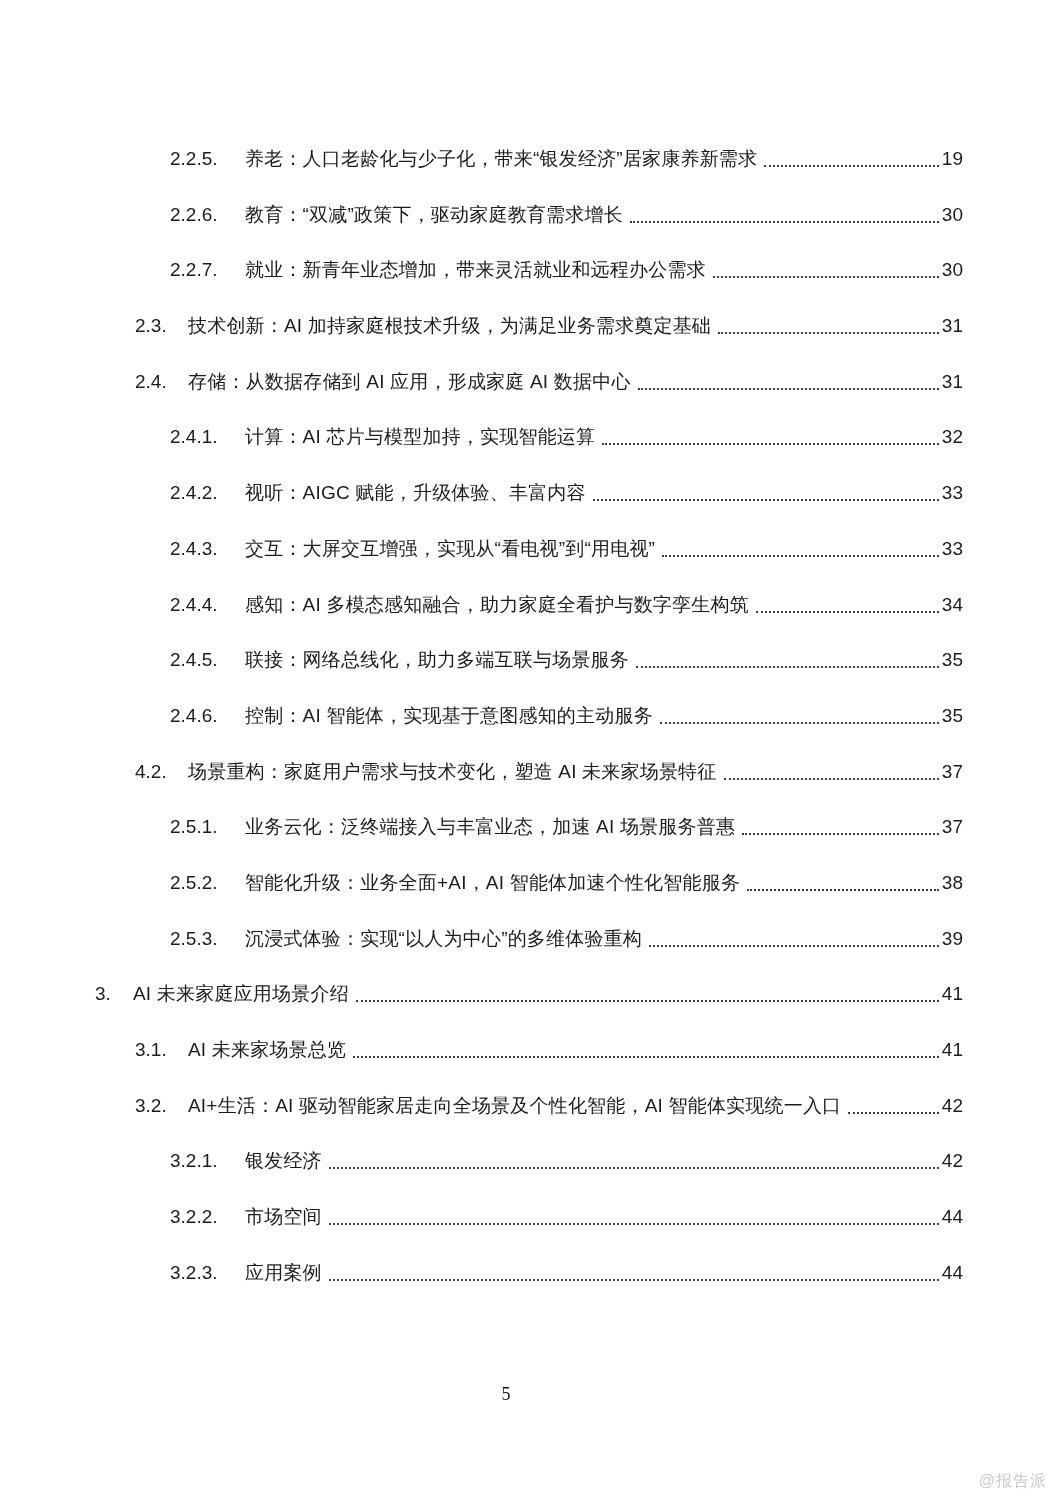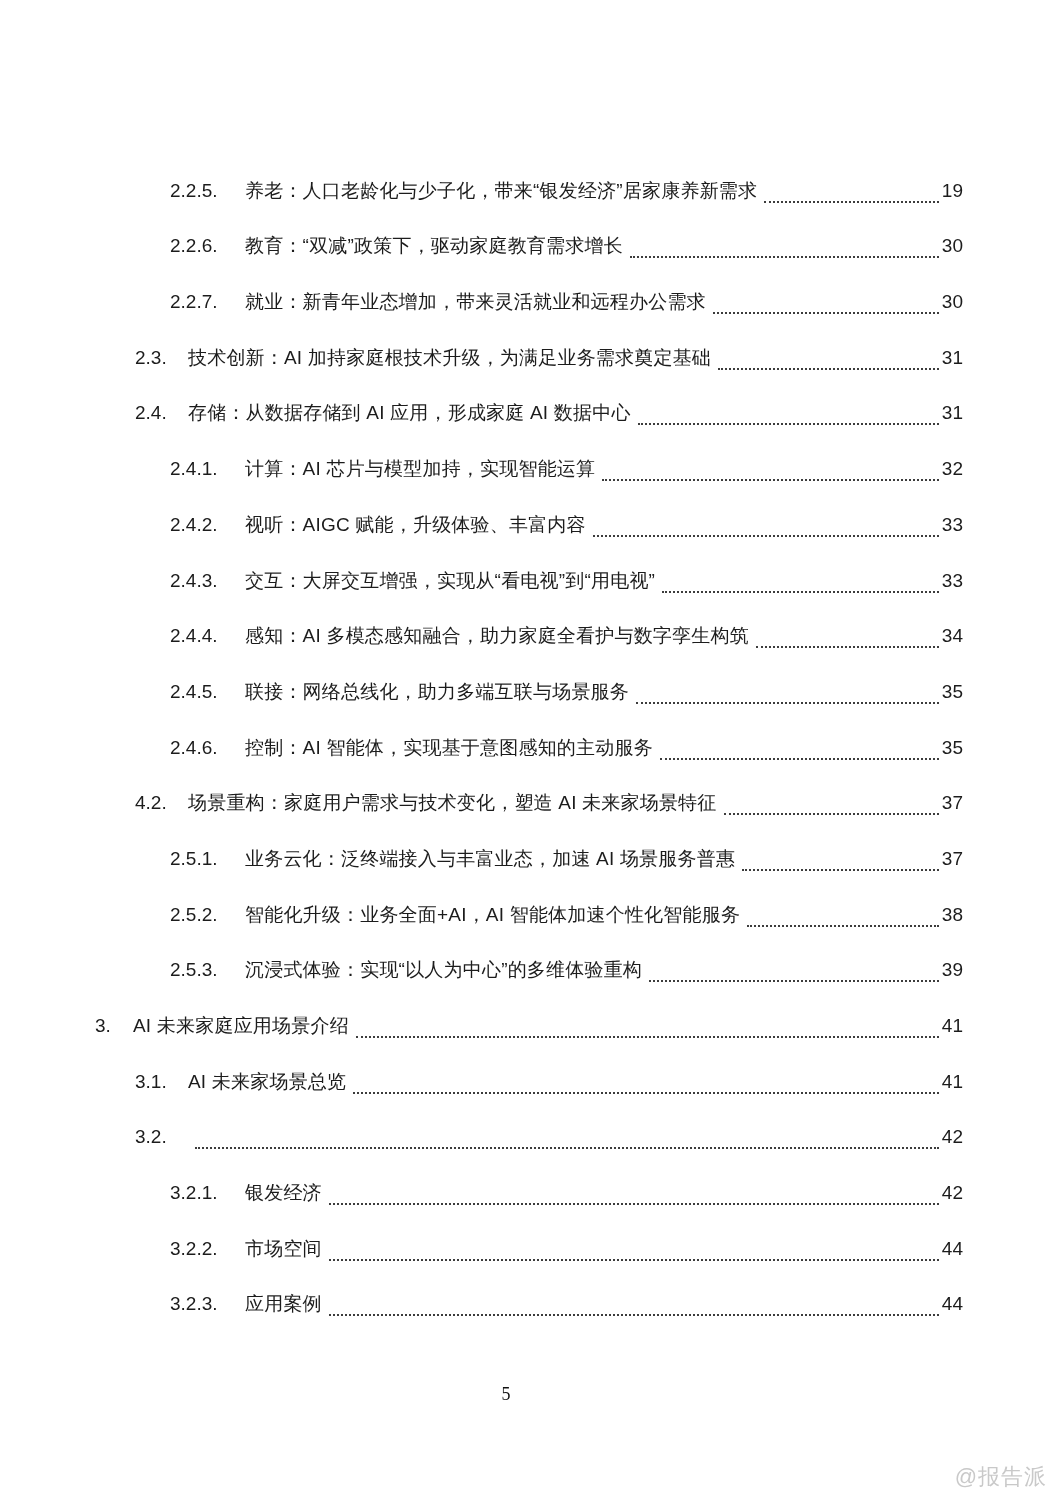--- a/index.html
+++ b/index.html
@@ -16,21 +16,21 @@
     color: #1c1c1c;
   }
   .toc {
     position: absolute;
     left: 95px;
     top: 147px;
     width: 868px;
   }
   .row {
     display: flex;
-    align-items: flex-end;
+    align-items: flex-start;
     height: 55.7px;
     font-size: 19px;
     line-height: 24px;
     white-space: nowrap;
     cursor: pointer;
   }
   .num  { flex: none; }
   .title { flex: none; letter-spacing: 0.2px; }
   .lv1 .num { width: 38px; }
   .lv2 { padding-left: 40px; }
@@ -55,21 +55,21 @@
     width: 1012px;
     text-align: center;
     font-family: "Liberation Serif", "DejaVu Serif", serif;
     font-size: 18px;
     color: #111111;
   }
   .watermark {
     position: absolute;
     right: 14px;
     bottom: 8px;
-    font-size: 22px;
+    font-size: 16px;
     color: #c9c9c9;
     letter-spacing: 1px;
   }
 </style>
 </head>
 <body>
 
 <div class="toc">
     <div class="row lv3">
     <span class="num">2.2.5.</span>
@@ -168,20 +168,21 @@
     <span class="page">41</span>
   </div>
     <div class="row lv2">
     <span class="num">3.1.</span>
     <span class="title">AI 未来家场景总览</span>
     <span class="leader"></span>
     <span class="page">41</span>
   </div>
     <div class="row lv2">
     <span class="num">3.2.</span>
+    <span class="title">AI+生活：AI 驱动智能家居走向全场景及个性化智能，AI 智能体实现统一入口</span>
     <span class="leader"></span>
     <span class="page">42</span>
   </div>
     <div class="row lv3">
     <span class="num">3.2.1.</span>
     <span class="title">银发经济</span>
     <span class="leader"></span>
     <span class="page">42</span>
   </div>
     <div class="row lv3">

